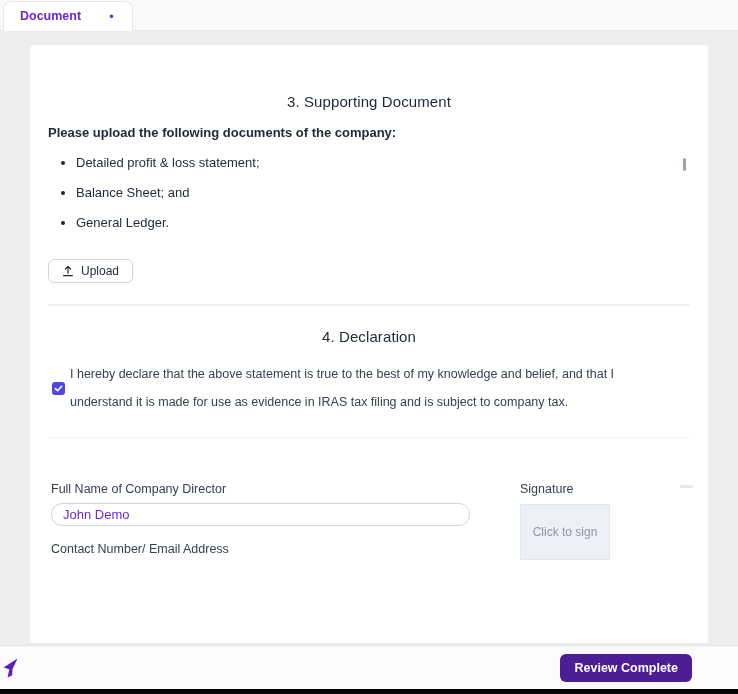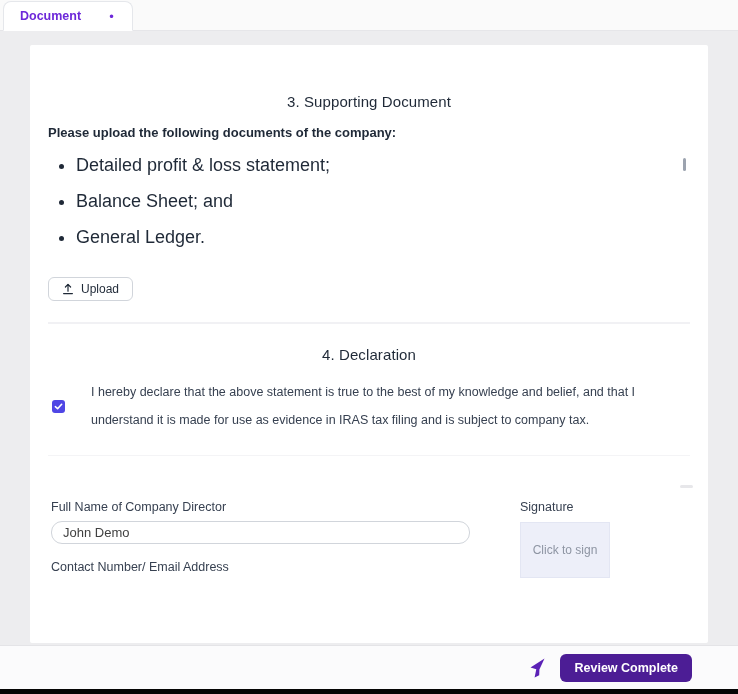--- a/index.html
+++ b/index.html
@@ -38,38 +38,38 @@
     border-radius: 2px;
     padding: 48px 18px 0 18px;
   }
   .h-section {
     font-size: 15px; font-weight: normal; color: #1f2937;
     letter-spacing: 0.1px;
     text-align: center;
   }
   .intro { margin-top: 15px; font-size: 13px; color: #1f2937; font-weight: bold; }
   ul.doc-list { margin: 14px 0 0 0; padding-left: 28px; list-style: disc; }
-  ul.doc-list li { font-size: 18px; color: #1f2937; margin: 15px 0; }
+  ul.doc-list li { font-size: 13px; color: #1f2937; margin: 15px 0; }
   .upload-btn {
     margin-top: 14px;
     display: inline-flex; align-items: center; gap: 7px;
     background: #ffffff;
     border: 1px solid #d1d5db;
     border-radius: 6px;
     padding: 4px 13px;
     font-size: 12px; color: #1f2937;
     font-family: "Liberation Sans", sans-serif;
     cursor: pointer;
   }
   .divider { height: 2px; background: #f1f1f4; margin-top: 21px; }
   .divider2 { height: 1px; background: #f4f4f6; margin-top: 21px; }
   .h-declaration { margin-top: 22px; }
   .decl-row {
     margin-top: 15px;
-    display: flex; align-items: center; gap: 26px;
+    display: flex; align-items: center; gap: 5px;
     padding-left: 4px;
   }
   .checkbox {
     flex: 0 0 auto;
     width: 13px; height: 13px;
     background: #4f46e5;
     border-radius: 3px;
     display: flex; align-items: center; justify-content: center;
     cursor: pointer;
   }
@@ -79,21 +79,21 @@
     max-width: 592px;
   }
   .form-row { margin-top: 44px; display: flex; padding-left: 3px; gap: 32px; }
   .col-left { width: 419px; }
   .field-label { font-size: 12.5px; color: #374151; display: block; }
   .text-input {
     margin-top: 7px;
     width: 100%; height: 23px;
     border: 1px solid #d1d5db; border-radius: 11px;
     padding: 0 11px;
-    font-size: 13px; color: #404040;
+    font-size: 13px; color: #6d28d9;
     font-family: "Liberation Sans", sans-serif;
     background: #ffffff;
     outline: none;
   }
   .field-gap { margin-top: 16px; }
   .col-right { margin-left: 18px; }
   .sig-box {
     margin-top: 8px;
     width: 90px; height: 56px;
     background: #edeff9;
@@ -109,21 +109,21 @@
   }
   .h-thumb {
     position: absolute; left: 680px; top: 485px;
     width: 13px; height: 3px; background: #e7e7ea; border-radius: 2px;
   }
   
   .footer {
     position: absolute; left: 0; right: 0; top: 645px; height: 44px;
     background: #fbfbfc;
     border-top: 1px solid #e4e4e7;
-    display: flex; align-items: center; justify-content: flex-end;
+    display: flex; align-items: center; justify-content: space-between;
     gap: 13px;
     padding-right: 46px;
   }
   .cursor-icon { width: 20px; height: 24px; }
   .review-btn {
     background: #4c1d95;
     color: #ffffff;
     border: none; border-radius: 6px;
     padding: 7px 14px;
     font-size: 12.5px; font-weight: bold;

